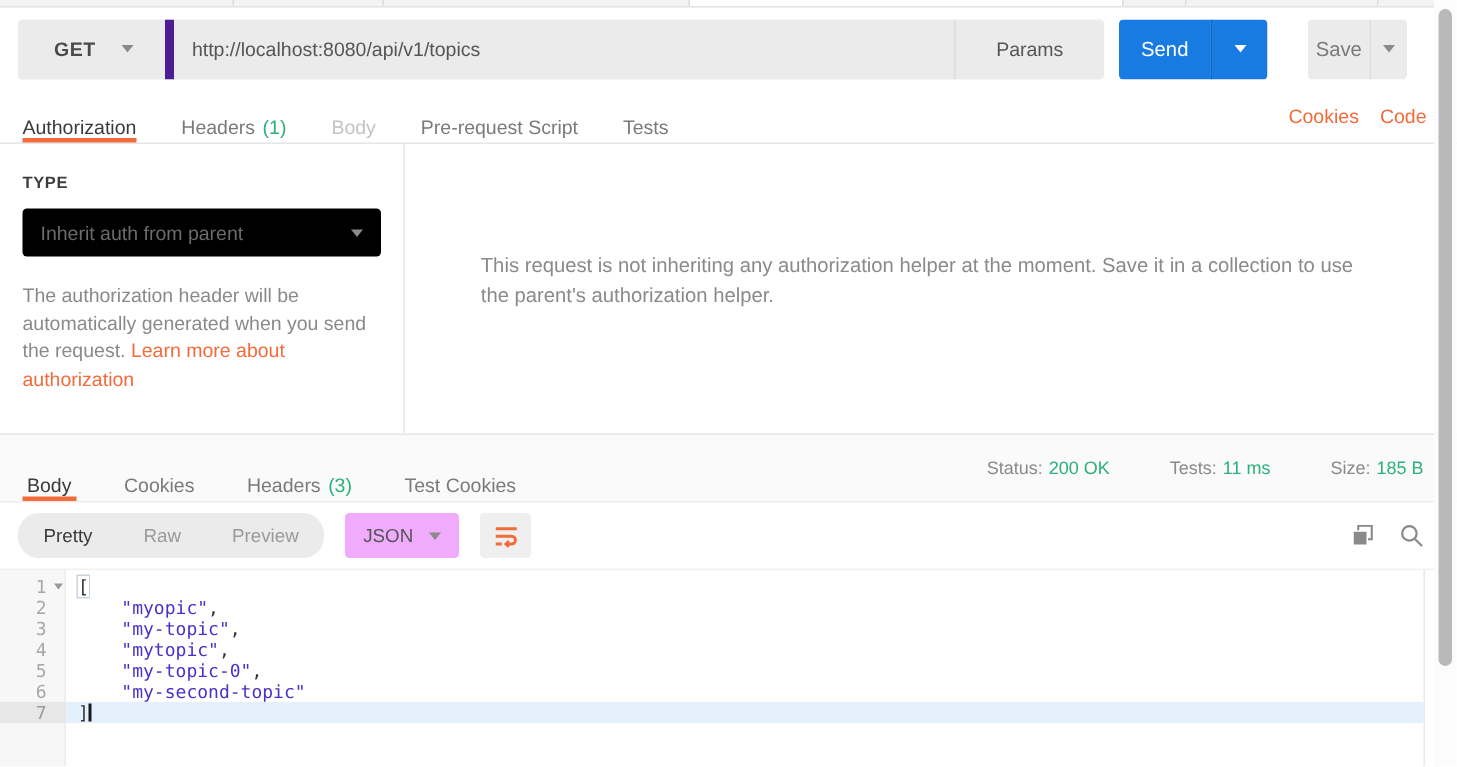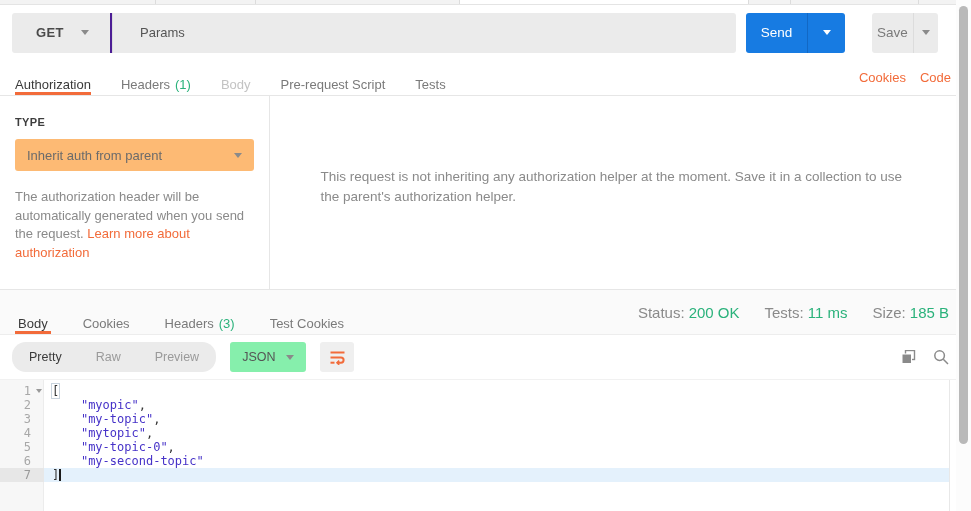--- a/index.html
+++ b/index.html
@@ -10,21 +10,21 @@
     -webkit-font-smoothing:antialiased;
   }
   
   .app-strip { height:5px; background:#f3f3f3; border-bottom:1px solid #e4e4e4; position:relative; margin-right:15px; }
   .app-strip .active-seg { position:absolute; left:460px; width:288px; top:0; bottom:0; background:#fff; }
   .app-strip .sep { position:absolute; top:0; bottom:0; width:1px; background:#dcdcdc; }
 
   
   .request-bar { height:55px; display:flex; align-items:center; padding:0 33px 0 12px; }
   .url-group { flex:1; display:flex; align-items:stretch; height:40px; background:#ebebeb; border-radius:3px; overflow:hidden; }
-  .method-box { display:flex; align-items:center; gap:17px; padding:0 21px 0 24px; border-right:2px solid #4c1d95; cursor:default;justify-content:space-between; }
+  .method-box { display:flex; align-items:center; gap:17px; padding:0 21px 0 24px; border-right:6px solid #4c1d95; cursor:default;justify-content:space-between; }
   .method-label { font-weight:700; font-size:13px; color:#4a4a4a; letter-spacing:.4px; }
   .caret { width:0; height:0; border-left:4px solid transparent; border-right:4px solid transparent; border-top:5px solid #8a8a8a; }
   .caret.white { border-top-color:#fff; }
   .url-value { flex:1; display:flex; align-items:center; padding:0 12px; font-size:13px; color:#555; }
   .params-btn { display:flex; align-items:center; justify-content:center; width:100px; border-left:1px solid #dcdcdc; font-size:13px; color:#555; cursor:pointer; }
   .send-group { display:flex; height:40px; margin-left:10px; border-radius:3px; overflow:hidden; }
   .send-main { background:#177be2; color:#fff; font-size:13.5px; display:flex; align-items:center; justify-content:center; width:61px; cursor:pointer; }
   .send-caret { background:#177be2; width:38px; display:flex; align-items:center; justify-content:center; border-left:1px solid #1268c5; cursor:pointer; }
   .save-group { display:flex; height:40px; margin-left:27px; border-radius:3px; overflow:hidden; }
   .save-main { background:#ebebeb; color:#7a7a7a; font-size:13.5px; display:flex; align-items:center; justify-content:center; width:41px; cursor:pointer; }
@@ -37,40 +37,40 @@
   .tab.active { color:#3a3a3a; border-bottom-color:#f26b3a; }
   .tab.muted { color:#c3c3c3; }
   .tab-count { color:#2ab27b; }
   .tab-links { margin-left:auto; display:flex; align-items:center; gap:14px; }
   .tab-link { color:#f26b3a; font-size:13px; cursor:pointer; }
 
   
   .auth-panel { display:flex; height:194px; border-bottom:1px solid #e6e6e6; }
   .auth-left { width:270px; border-right:1px solid #e6e6e6; padding:20px 15px 0 15px; }
   .type-label { font-size:11px; font-weight:700; color:#3d3d3d; letter-spacing:.4px; }
-  .type-select { margin-top:11px; height:32px; background:#fdba74; border-radius:3px; display:flex; align-items:center;
+  .type-select { margin-top:11px; height:32px; background:#000000; border-radius:3px; display:flex; align-items:center;
                  justify-content:space-between; padding:0 12px; font-size:13px; color:#6b6b6b; cursor:pointer; }
   .auth-help { margin-top:17px; font-size:13px; line-height:18.5px; color:#8a8a8a; width:238px; }
   .auth-link { color:#f26b3a; cursor:pointer; text-decoration:none; }
   .auth-right { flex:1; display:flex; align-items:center; justify-content:center; }
   .auth-msg { max-width:600px; text-align:left; font-size:13.5px; line-height:20px; color:#8a8a8a; margin-top:-12px; }
 
   
   .resp-tabs { height:45px; display:flex; align-items:stretch; background:#fafafa; border-bottom:1px solid #ededed; padding:0 22px 0 15px; }
   .resp-tabs .tab { margin-right:29px; padding:0 3px; }
-  .resp-meta { margin-left:auto; display:flex; align-items:center; gap:25px; font-size:15px; white-space:nowrap; }
+  .resp-meta { margin-left:auto; display:flex; align-items:center; gap:40px; font-size:12px; white-space:nowrap; }
   .meta-label { color:#8a8a8a; }
   .meta-value { color:#2ab27b; margin-left:4px; }
 
   
   .resp-toolbar { height:45px; display:flex; align-items:center; padding:0 22px 0 12px; border-bottom:1px solid #f1f1f1; }
   .view-toggle { display:flex; height:30px; background:#ebebeb; border-radius:14px; align-items:center; }
   .view-item { padding:0 17px; font-size:12.5px; color:#9a9a9a; line-height:30px; cursor:pointer; }
   .view-item.active { color:#3a3a3a; }
-  .format-select { margin-left:14px; height:30px; background:#86efac; border-radius:3px; display:flex; align-items:center;
+  .format-select { margin-left:14px; height:30px; background:#f0abfc; border-radius:3px; display:flex; align-items:center;
                    gap:11px; padding:0 12px; font-size:12.5px; color:#555; cursor:pointer; }
   .wrap-btn { margin-left:14px; height:30px; width:34px; background:#efefef; border-radius:3px; display:flex;
               align-items:center; justify-content:center; cursor:pointer; }
   .toolbar-icons { margin-left:auto; display:flex; align-items:center; gap:17px; }
   .icon-btn { display:flex; align-items:center; cursor:pointer; }
 
   
   .code-area { position:relative; height:131px; margin-right:21px; border-right:1px solid #e8e8e8;
                font-family:"DejaVu Sans Mono","Liberation Mono",monospace; font-size:12px; }
   .gutter-bg { position:absolute; left:0; top:0; bottom:0; width:44px; background:#f7f7f7; border-right:1px solid #ececec; }
@@ -103,20 +103,21 @@
   <div class="sep" style="left:790px"></div>
   <div class="sep" style="left:918px"></div>
 </div>
 
 <div class="request-bar">
   <div class="url-group">
     <div class="method-box">
       <span class="method-label">GET</span>
       <span class="caret"></span>
     </div>
+    <div class="url-value">http://localhost:8080/api/v1/topics</div>
     <div class="params-btn">Params</div>
   </div>
   <div class="send-group">
     <div class="send-main">Send</div>
     <div class="send-caret">
       <span class="caret white"></span>
     </div>
   </div>
   <div class="save-group">
     <div class="save-main">Save</div>

